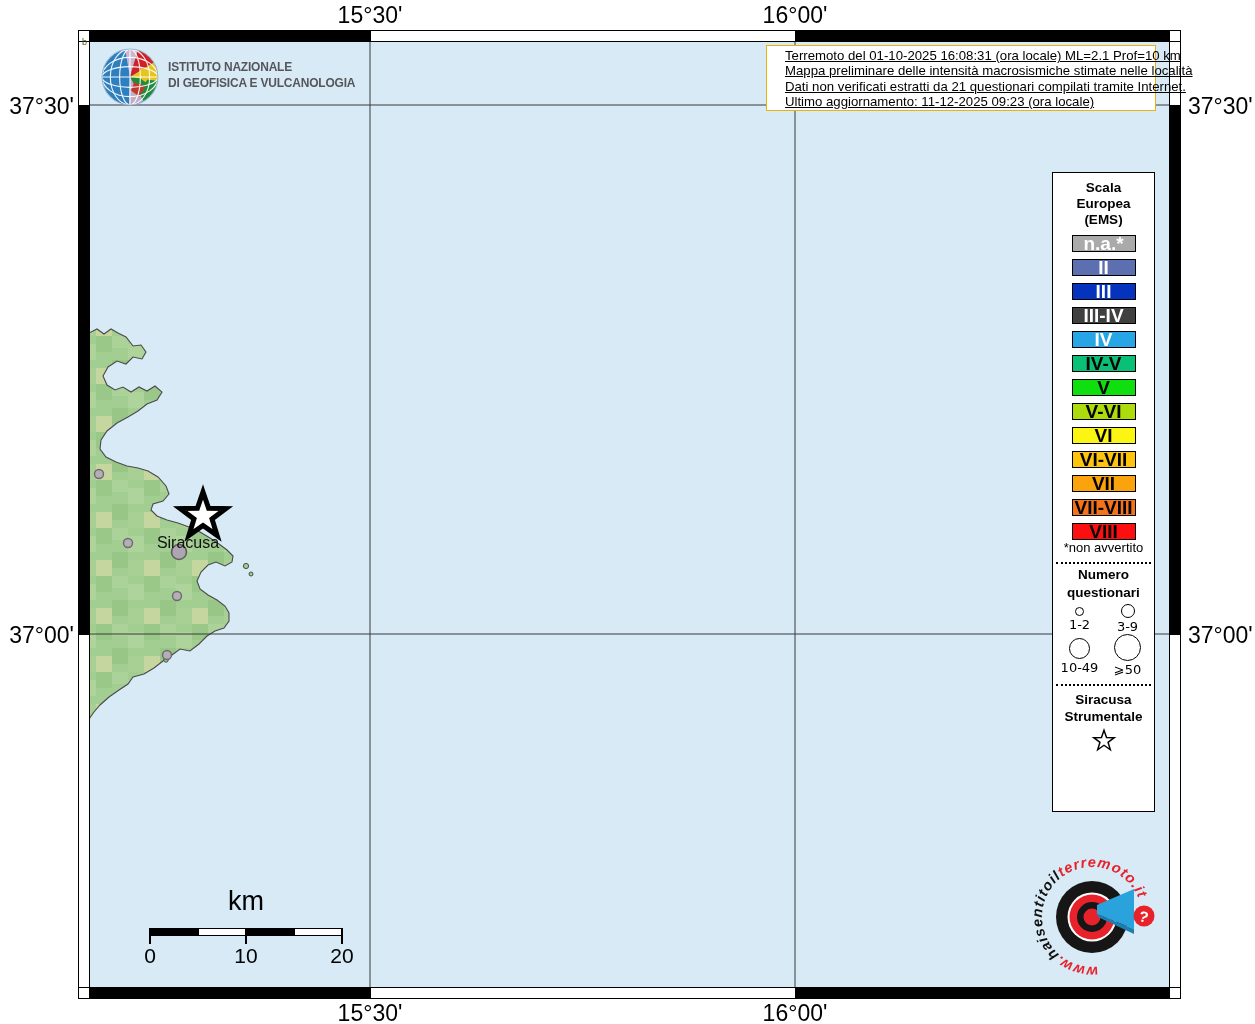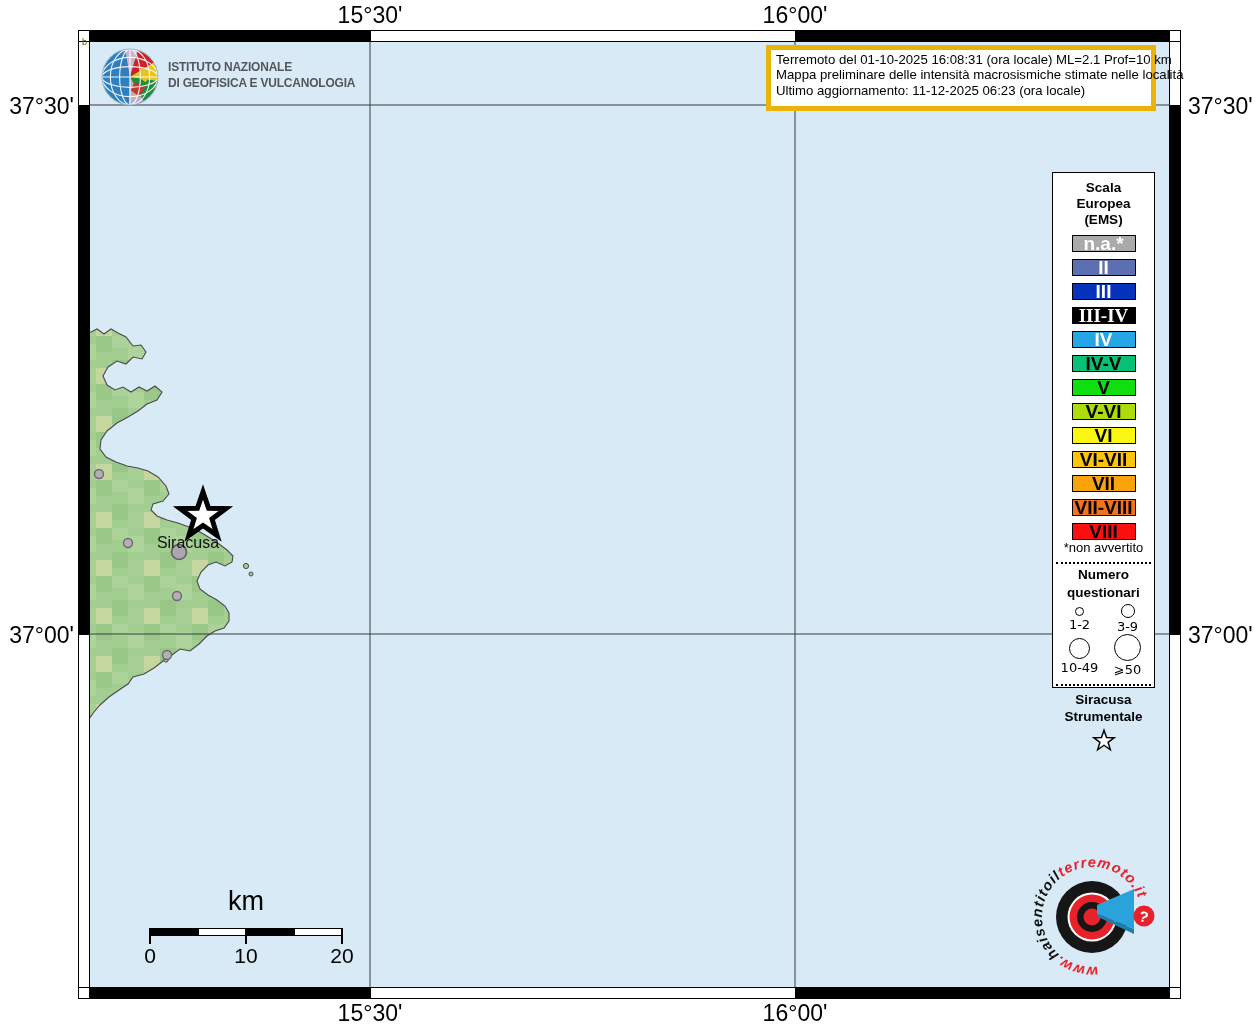--- a/index.html
+++ b/index.html
@@ -12,32 +12,32 @@
   
   .fb { position:absolute; border:1px solid #000; }
   .fb.black { background:#000; }
   .fb.white { background:#fff; }
   .corner { position:absolute; width:12px; height:12px; background:#fff; border:1px solid #000; }
 
   #sea { position:absolute; left:89px; top:41px; width:1081px; height:947px; background:#D7EAF6; }
 
   
   #infobox { position:absolute; left:766px; top:45px; width:390px; height:66px;
-    background:#fff; border:5px solid #eab308; padding:2px 5px; font-size:13.2px; line-height:15.4px; color:#000; }
+    background:#fff; border:1px solid #eab308; padding:2px 18px; font-size:13.2px; line-height:15.4px; color:#000;text-decoration:underline; }
   #infobox span { display:block; white-space:nowrap; }
 
   
   #ingv { position:absolute; left:100px; top:47px; width:320px; height:60px; }
   #ingv-text { position:absolute; left:68px; top:12px; color:#55565A; font-weight:bold;
     font-size:13px; line-height:15.5px; letter-spacing:-0.2px; transform:scale(0.92,1); transform-origin:left top; white-space:nowrap; }
 
   #corner-artifact { position:absolute; left:82px; top:37px; font-size:9px; color:#41610F; }
 
   
-  #legend { position:absolute; left:1052px; top:172px; width:103px; height:516px;
+  #legend { position:absolute; left:1052px; top:172px; width:103px; height:640px;
     background:#fff; border:1px solid #000; padding-top:7px; text-align:center; color:#000; }
   #legend .title { font-weight:bold; font-size:13.5px; line-height:16px; }
   .lg-item { width:64px; height:17px; margin:7px auto 0 auto; border:1px solid #000;
     font-weight:bold; font-size:19px; line-height:15px; text-align:center; }
   #legend .foot { font-size:13px; }
   .dotsep { border-top:2px dotted #000; margin:7px 3px 0 3px; height:0; }
   .q-grid { display:flex; flex-wrap:wrap; width:96px; margin:2px auto 0 auto; }
   .q-cell { width:48px; margin-top:4px; display:flex; flex-direction:column; align-items:center; }
   .q-circle { border:1.6px solid #000; border-radius:50%; background:#fff; }
   .q-label { font-size:13px; margin-top:1px; font-family:"DejaVu Sans","Liberation Sans",sans-serif; }
@@ -184,34 +184,35 @@
     </svg>
     <div id="ingv-text">
       <span style="display:block;">ISTITUTO NAZIONALE</span>
       <span style="display:block;">DI GEOFISICA E VULCANOLOGIA</span>
     </div>
   </div>
 
   <div id="infobox">
     <span>Terremoto del 01-10-2025 16:08:31 (ora locale) ML=2.1 Prof=10 km</span>
     <span>Mappa preliminare delle intensità macrosismiche stimate nelle località</span>
-    <span>Ultimo aggiornamento: 11-12-2025 06:23 (ora locale)</span>
+    <span>Dati non verificati estratti da 21 questionari compilati tramite Internet.</span>
+    <span>Ultimo aggiornamento: 11-12-2025 09:23 (ora locale)</span>
   </div>
 
   <div id="legend">
     <div class="title">
       <span style="display:block;">Scala</span>
       <span style="display:block;">Europea</span>
       <span style="display:block;">(EMS)</span>
     </div>
 
     <div class="lg-item" style="background-color: rgb(170, 170, 170); color: rgb(255, 255, 255);">n.a.*</div>
     <div class="lg-item" style="background-color: rgb(92, 111, 176); color: rgb(255, 255, 255);">II</div>
     <div class="lg-item" style="background-color: rgb(5, 51, 190); color: rgb(255, 255, 255);">III</div>
-    <div class="lg-item" style="background-color: #000000; color: rgb(255, 255, 255); font-family: Liberation Serif, serif;">III-IV</div>
+    <div class="lg-item" style="background-color: #404040; color: rgb(255, 255, 255);">III-IV</div>
     <div class="lg-item" style="background-color: rgb(39, 166, 231); color: rgb(255, 255, 255);">IV</div>
     <div class="lg-item" style="background-color: rgb(10, 191, 118); color: rgb(0, 0, 0);">IV-V</div>
     <div class="lg-item" style="background-color: rgb(15, 223, 15); color: rgb(0, 0, 0);">V</div>
     <div class="lg-item" style="background-color: rgb(172, 220, 12); color: rgb(0, 0, 0);">V-VI</div>
     <div class="lg-item" style="background-color: rgb(251, 245, 20); color: rgb(0, 0, 0);">VI</div>
     <div class="lg-item" style="background-color: rgb(252, 196, 13); color: rgb(0, 0, 0);">VI-VII</div>
     <div class="lg-item" style="background-color: rgb(250, 163, 12); color: rgb(0, 0, 0); text-decoration: underline;">VII</div>
     <div class="lg-item" style="background-color: rgb(244, 115, 26); color: rgb(0, 0, 0);">VII-VIII</div>
     <div class="lg-item" style="background-color: rgb(251, 15, 15); color: rgb(0, 0, 0);">VIII</div>
 

